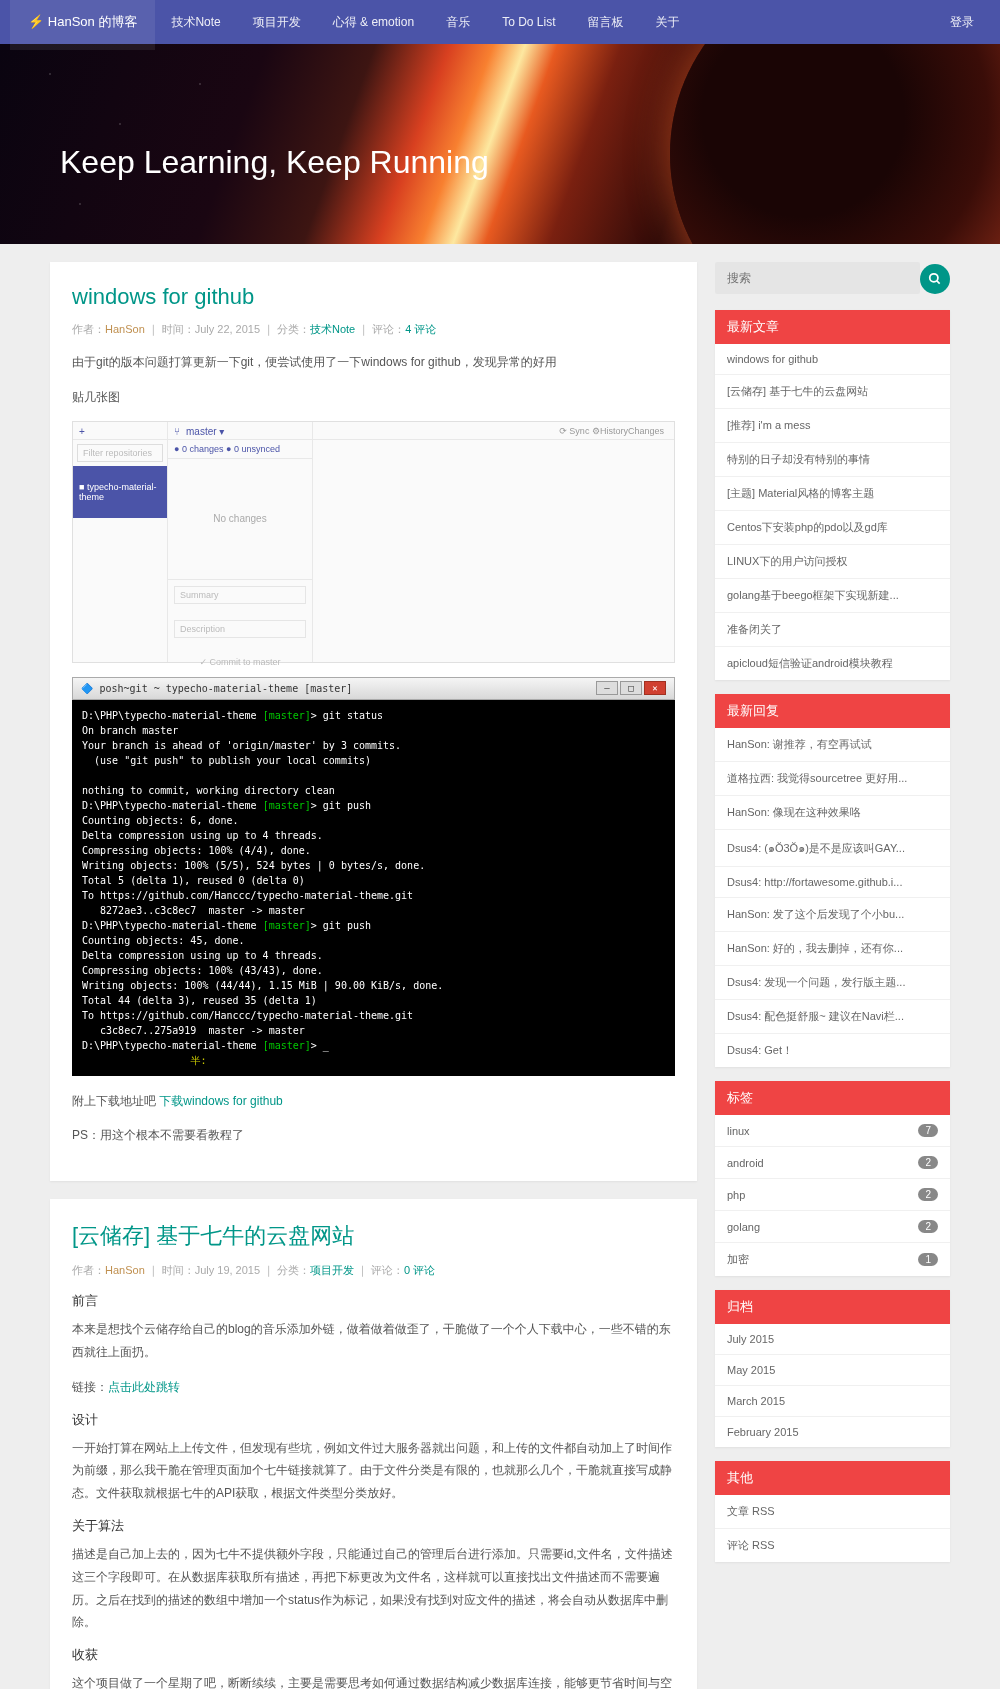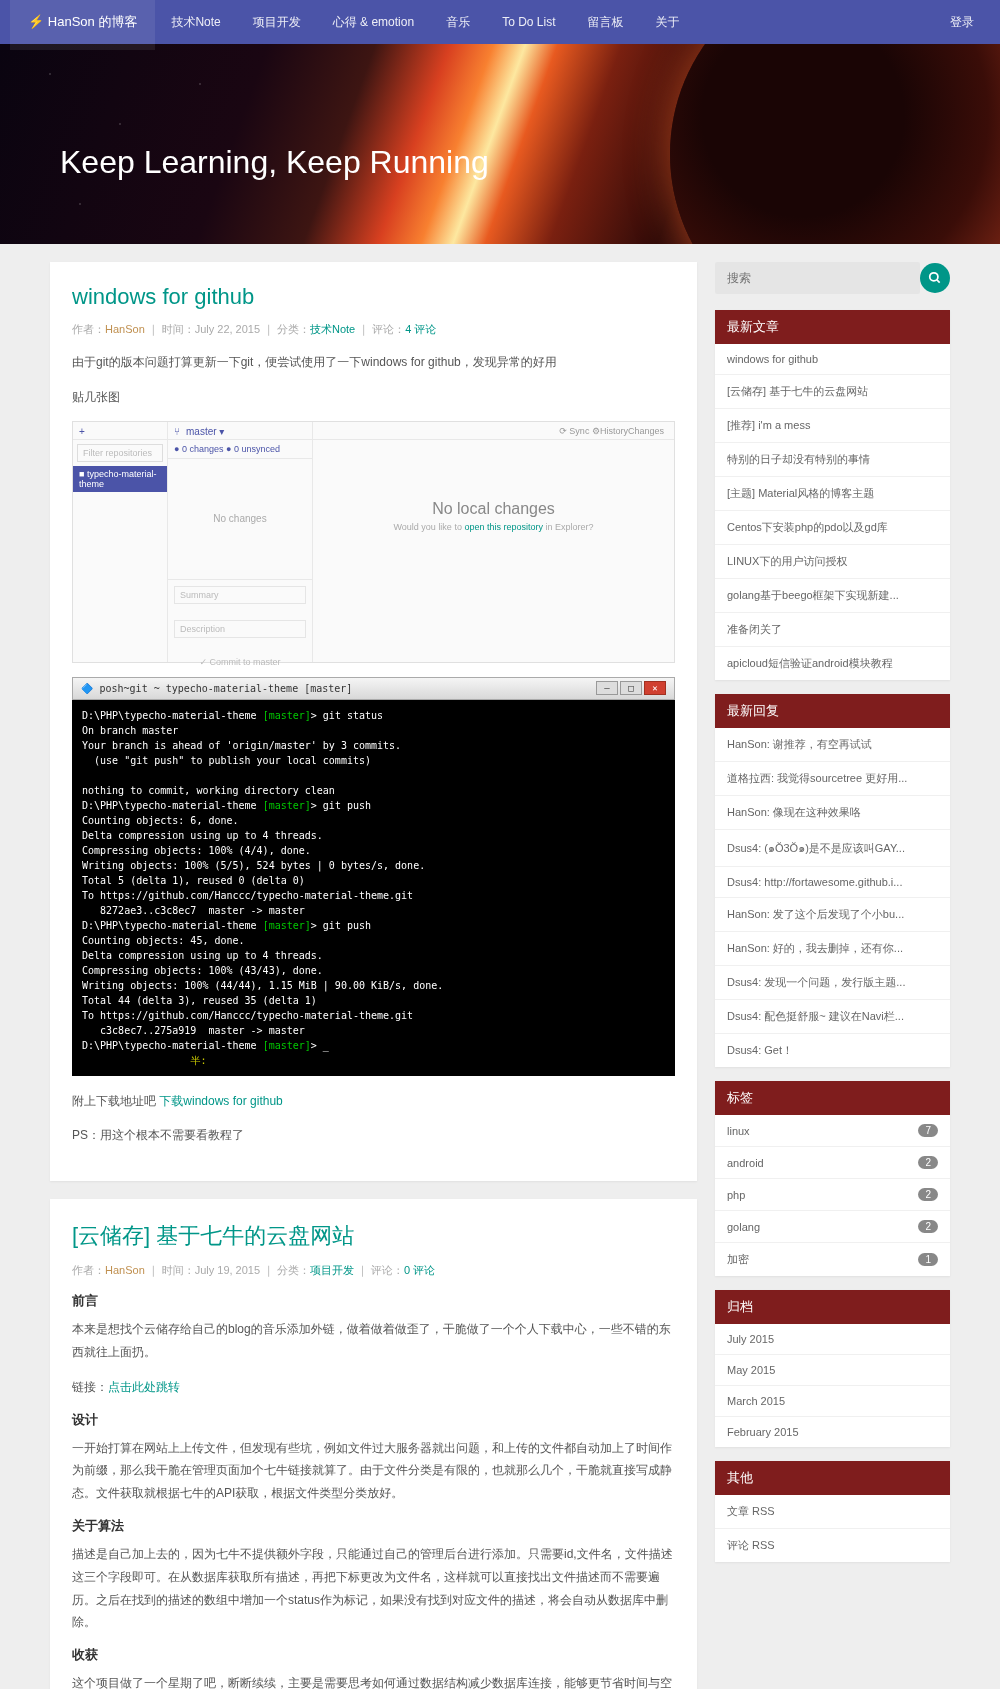--- a/index.html
+++ b/index.html
@@ -16,52 +16,52 @@
 .container{max-width:920px;margin:18px auto;display:flex;gap:18px;padding:0 10px}
 .main{flex:1}
 .sidebar{width:235px}
 .card{background:#fff;margin-bottom:18px;padding:22px;box-shadow:0 1px 2px rgba(0,0,0,0.06)}
 .post-title{color:#009688;font-size:22px;font-weight:400;margin-bottom:12px;cursor:pointer}
 .post-meta{font-size:11px;color:#aaa;margin-bottom:14px}
 .post-meta .author{color:#c09050}
 .post-meta .cat{color:#009688}
 .post-meta .cmt{color:#009688}
 .post-body p{font-size:12px;line-height:1.9;color:#555;margin-bottom:12px}
-.post-body h4{font-size:13px;font-weight:bold;margin:10px 0 8px;color:#333}
+.post-body h4{font-size:13px;font-weight:normal;margin:10px 0 8px;color:#333}
 .img-box{border:1px solid #e0e0e0;background:#fafafa;margin:10px 0;font-size:10px;color:#888}
 .gh-win{display:flex;height:240px}
 .gh-left{width:95px;border-right:1px solid #e8e8e8}
 .gh-left-top{height:18px;border-bottom:1px solid #e8e8e8;padding:4px 6px;color:#4b54a8}
 .gh-left-filter{margin:4px;padding:3px 5px;border:1px solid #ddd;font-size:9px;color:#bbb}
-.gh-left-repo{background:#4b54a8;color:#fff;padding:3px 6px;font-size:9px}
+.gh-left-repo{background:#4b54a8;color:#fff;padding:16px 6px;font-size:9px}
 .gh-mid{width:145px;border-right:1px solid #e8e8e8}
 .gh-mid-top{height:18px;border-bottom:1px solid #e8e8e8;padding:4px 6px;color:#4b54a8;display:flex;gap:6px}
 .gh-mid-bar{padding:4px 6px;font-size:9px;color:#4b54a8;border-bottom:1px solid #e8e8e8}
 .gh-mid-body{height:120px;display:flex;align-items:center;justify-content:center;color:#aaa;font-size:10px}
 .gh-mid-inputs{border-top:1px solid #e8e8e8;padding:6px}
 .gh-mid-inputs div{border:1px solid #e5e5e5;padding:3px 5px;margin-bottom:16px;font-size:9px;color:#bbb}
 .gh-right{flex:1;position:relative}
 .gh-right-top{height:18px;border-bottom:1px solid #e8e8e8;padding:4px 10px;text-align:left;color:#4b54a8;font-size:9px}
 .gh-right-top span{float:right;color:#999}
 .gh-right-body{padding:60px 20px;text-align:center}
 .gh-right-body .t1{font-size:16px;color:#888;font-weight:300}
 .gh-right-body .t2{font-size:9px;color:#aaa;margin-top:4px}
 .terminal{background:#000;color:#fff;font-family:Consolas,monospace;font-size:10px;line-height:1.5;margin:14px 0}
 .term-title{background:linear-gradient(#f5f5f5,#d8d8d8);color:#333;padding:3px 8px;font-size:10px;border:1px solid #aaa;display:flex;align-items:center}
 .term-title .winbtns{margin-left:auto;display:flex;gap:2px}
 .term-title .wb{width:22px;height:14px;background:#ddd;border:1px solid #999;font-size:9px;text-align:center;line-height:12px}
 .term-title .wb.red{background:#d04030;color:#fff;border-color:#a03020}
 .terminal pre{padding:8px 10px;white-space:pre-wrap;word-break:break-all}
 .terminal .g{color:#00c800}
 .terminal .y{color:#c8c800}
-.search-box{display:flex;margin-bottom:16px;align-items:center}
+.search-box{display:flex;margin-bottom:16px;align-items:flex-end}
 .search-input{flex:1;background:#e5e5e5;border:none;padding:9px 12px;font-size:12px;color:#888;border-radius:2px}
 .search-btn{width:30px;height:30px;border-radius:50%;background:#009688;border:none;color:#fff;cursor:pointer;display:flex;align-items:center;justify-content:center}
 .widget{background:#fff;margin-bottom:14px;box-shadow:0 1px 2px rgba(0,0,0,0.06)}
-.widget-h{background:#7f1d1d;color:#fff;padding:8px 12px;font-size:13px}
+.widget-h{background:#ef4444;color:#fff;padding:8px 12px;font-size:13px}
 .widget-item{padding:9px 12px;border-bottom:1px solid #f0f0f0;font-size:11px;color:#666;cursor:pointer;display:flex;align-items:center;justify-content:space-between;white-space:nowrap;overflow:hidden;text-overflow:ellipsis}
 .widget-item:last-child{border-bottom:none}
 .badge{background:#888;color:#fff;border-radius:9px;padding:1px 7px;font-size:10px;margin-left:6px}
 </style>
 </head>
 <body>
 
 <div class="navbar">
   <div class="brand">⚡ HanSon 的博客</div>
   <div class="nav-item">技术Note</div>
@@ -105,24 +105,20 @@
               <div class="gh-mid-bar">● 0 changes   ● 0 unsynced</div>
               <div class="gh-mid-body">No changes</div>
               <div class="gh-mid-inputs">
                 <div>Summary</div>
                 <div>Description</div>
                 <div style="text-align:center;border:none;color:#bbb">✓ Commit to master</div>
               </div>
             </div>
             <div class="gh-right">
               <div class="gh-right-top"><span>Changes</span>&nbsp;&nbsp;<span>History</span><span>⟳ Sync   ⚙</span></div>
-              <div class="gh-right-body">
-                <div class="t1">No local changes</div>
-                <div class="t2"><span>Would you like to </span><a>open this repository</a><span> in Explorer?</span></div>
-              </div>
             </div>
           </div>
         </div>
 
         <div class="terminal">
           <div class="term-title">
               <span>🔷 <span>posh~git ~ typecho-material-theme [master]</span></span>
               <span class="winbtns">
                 <span class="wb">—</span>
                 <span class="wb">□</span>

